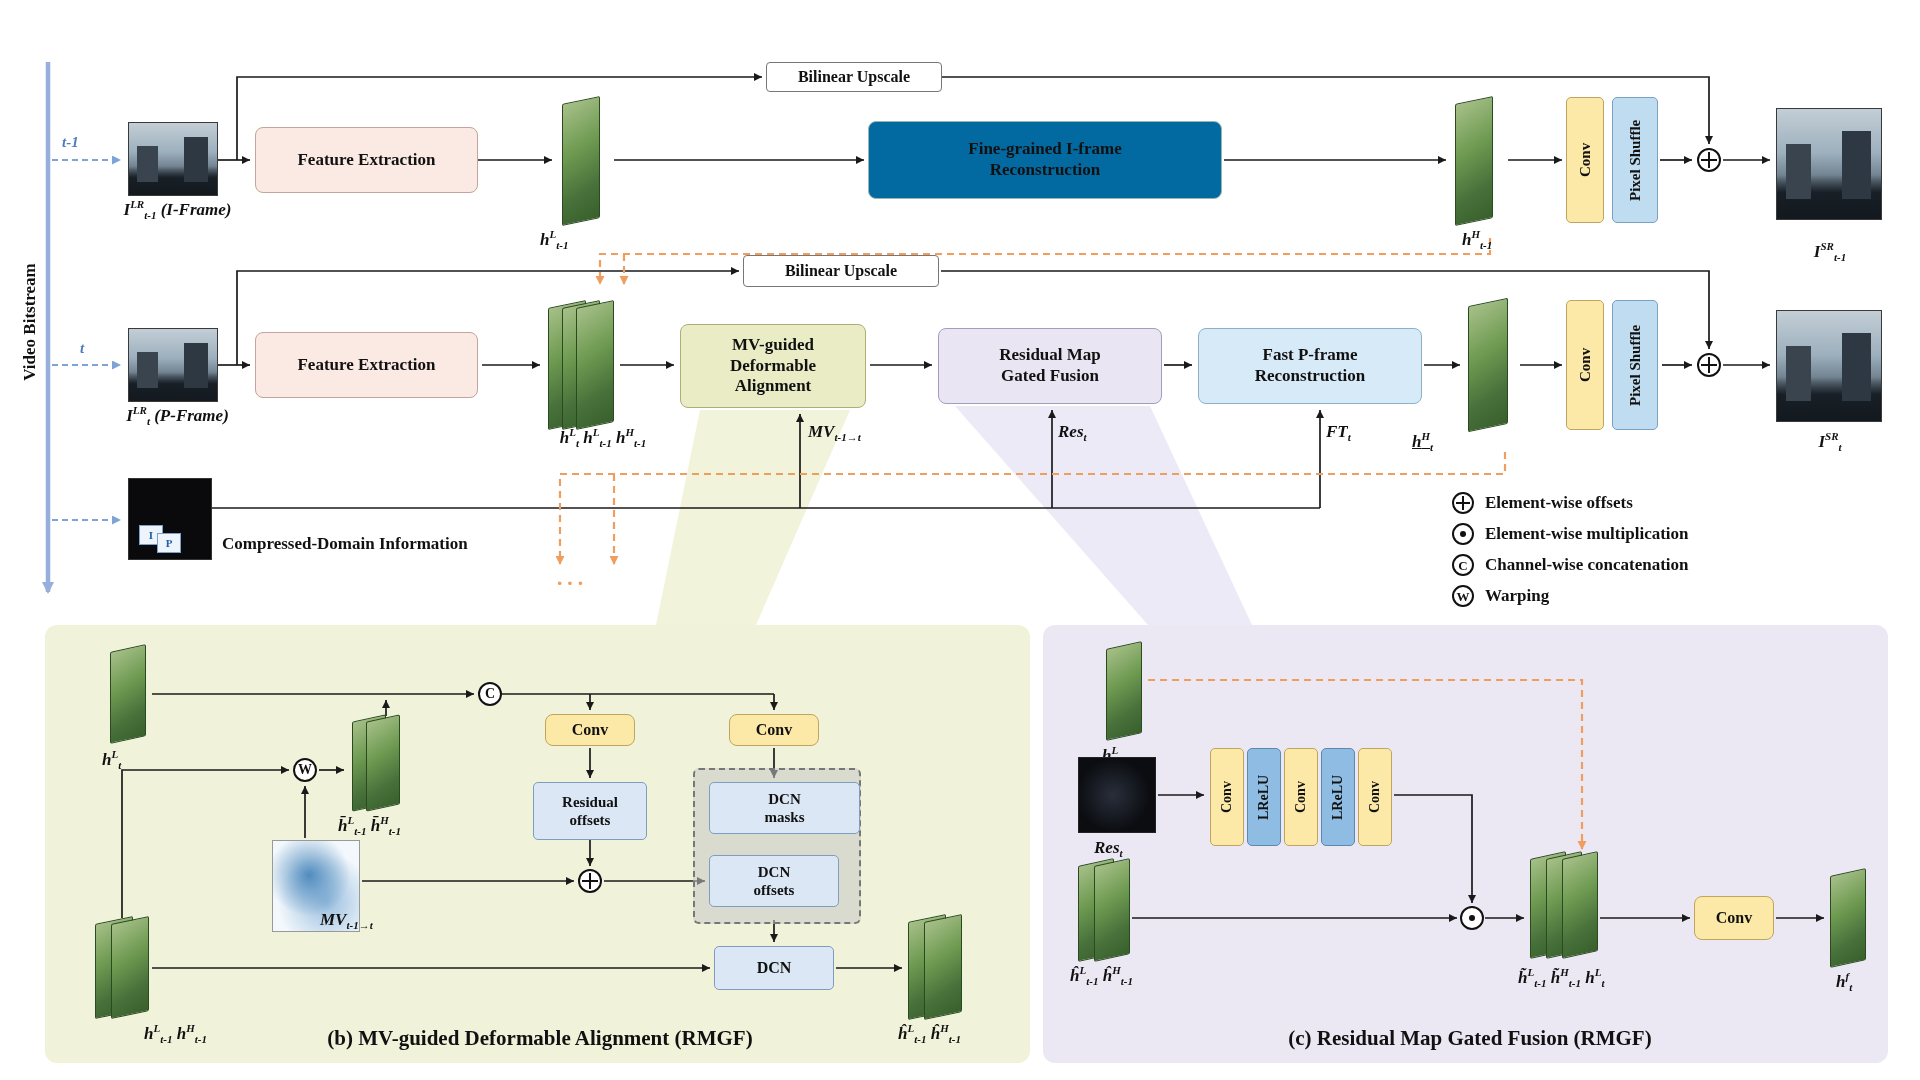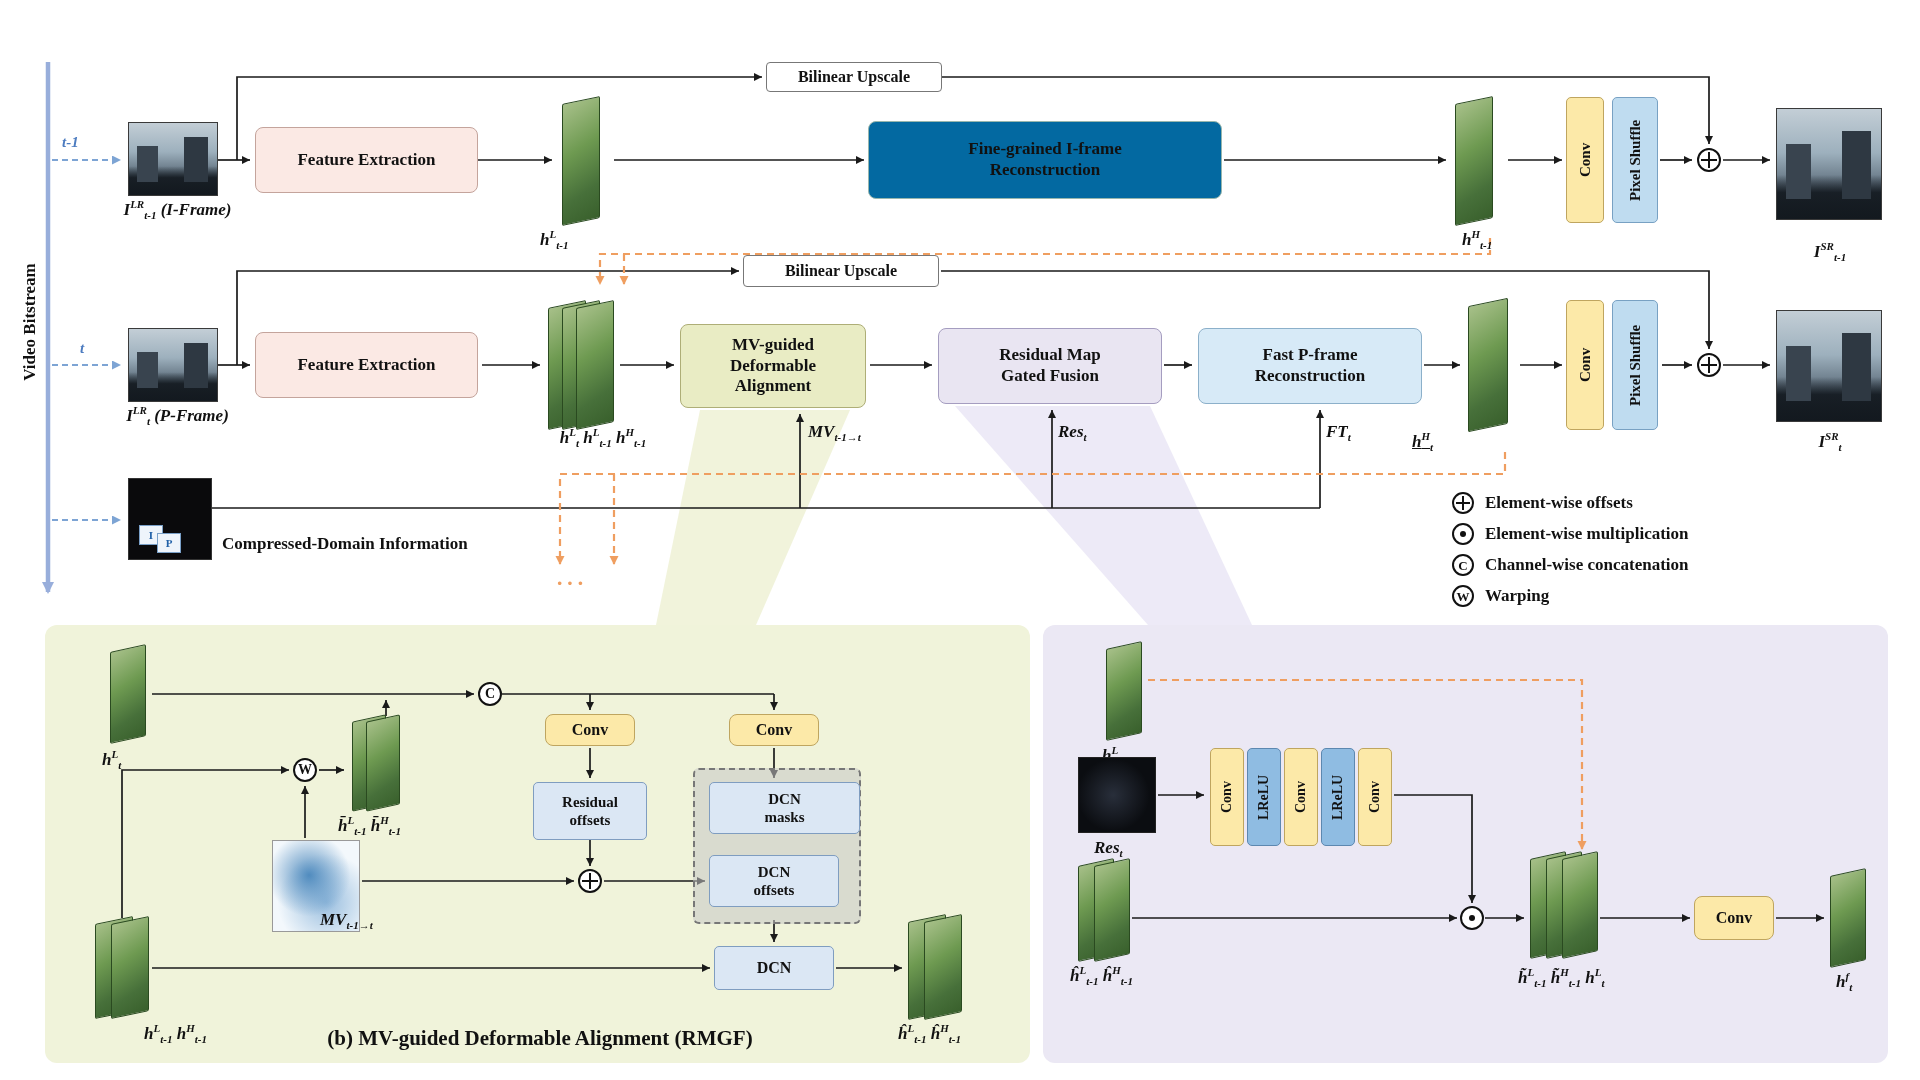--- a/index.html
+++ b/index.html
@@ -413,14 +413,15 @@
   </div>
   <div class="mlabel" style="left:1518px; top:966px;"><i>h̃</i><sup>L</sup><sub>t-1</sub> <i>h̃</i><sup>H</sup><sub>t-1</sub> <i>h</i><sup>L</sup><sub>t</sub></div>
 
   <div class="box fill-conv" style="left:1694px; top:896px; width:80px; height:44px; font-size:16px;">
     <span>Conv</span>
   </div>
 
   <div class="fmap" style="left:1830px; top:872px; width:36px; height:92px;"></div>
   <div class="mlabel" style="left:1836px; top:970px;"><i>h</i><sup>f</sup><sub>t</sub></div>
 
+  <div class="panel-title" style="left:1090px; top:1026px; width:760px;">(c) Residual Map Gated Fusion (RMGF)</div>
 
 </div>
 
 </body></html>

